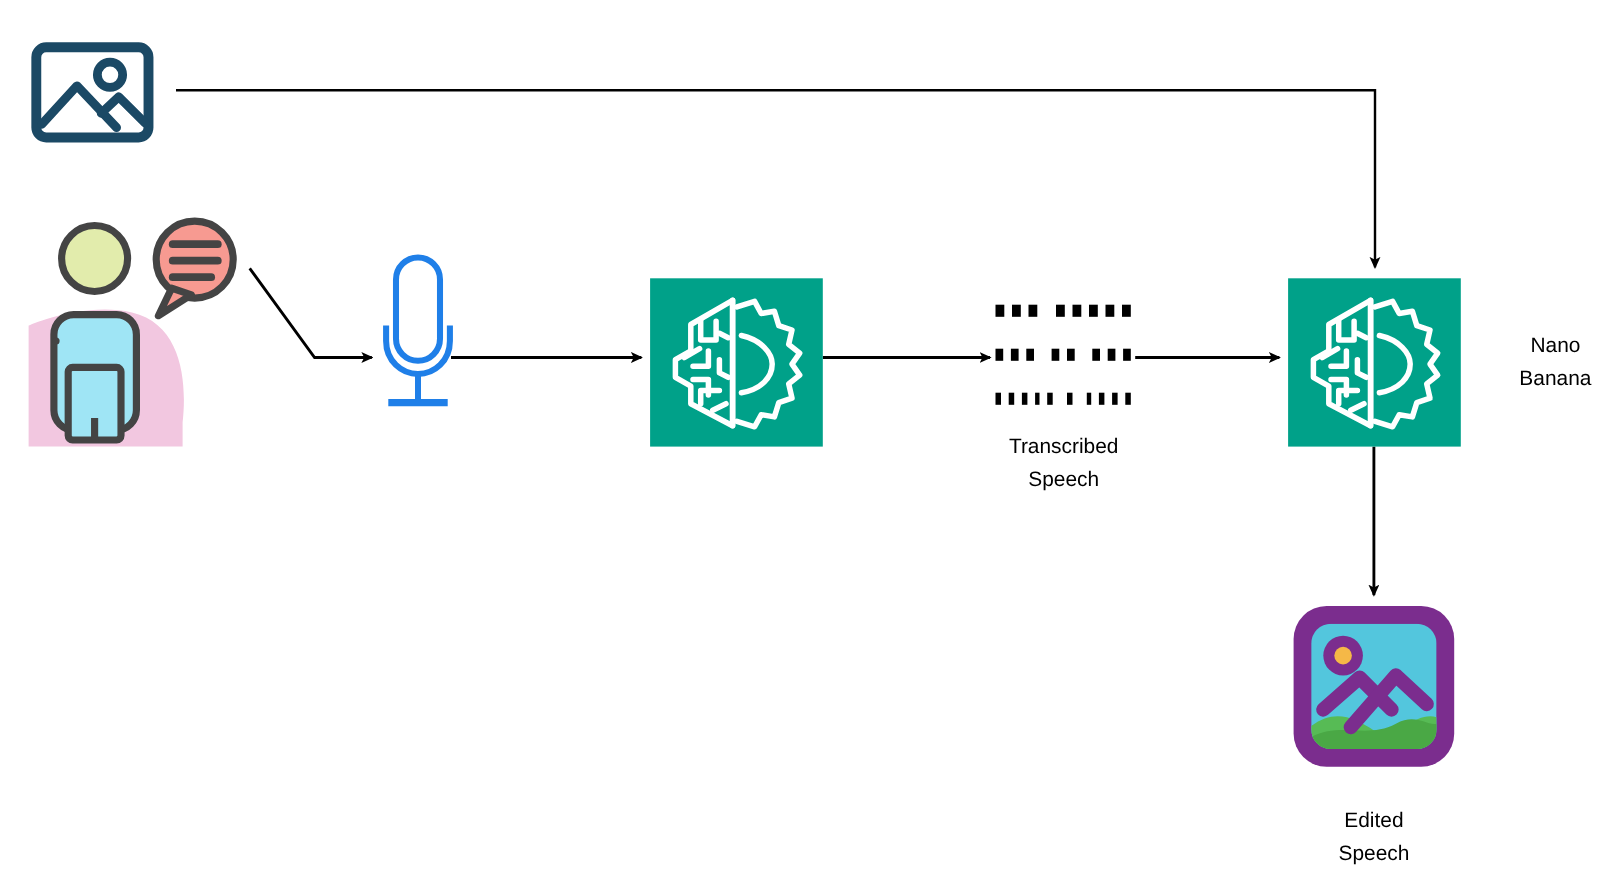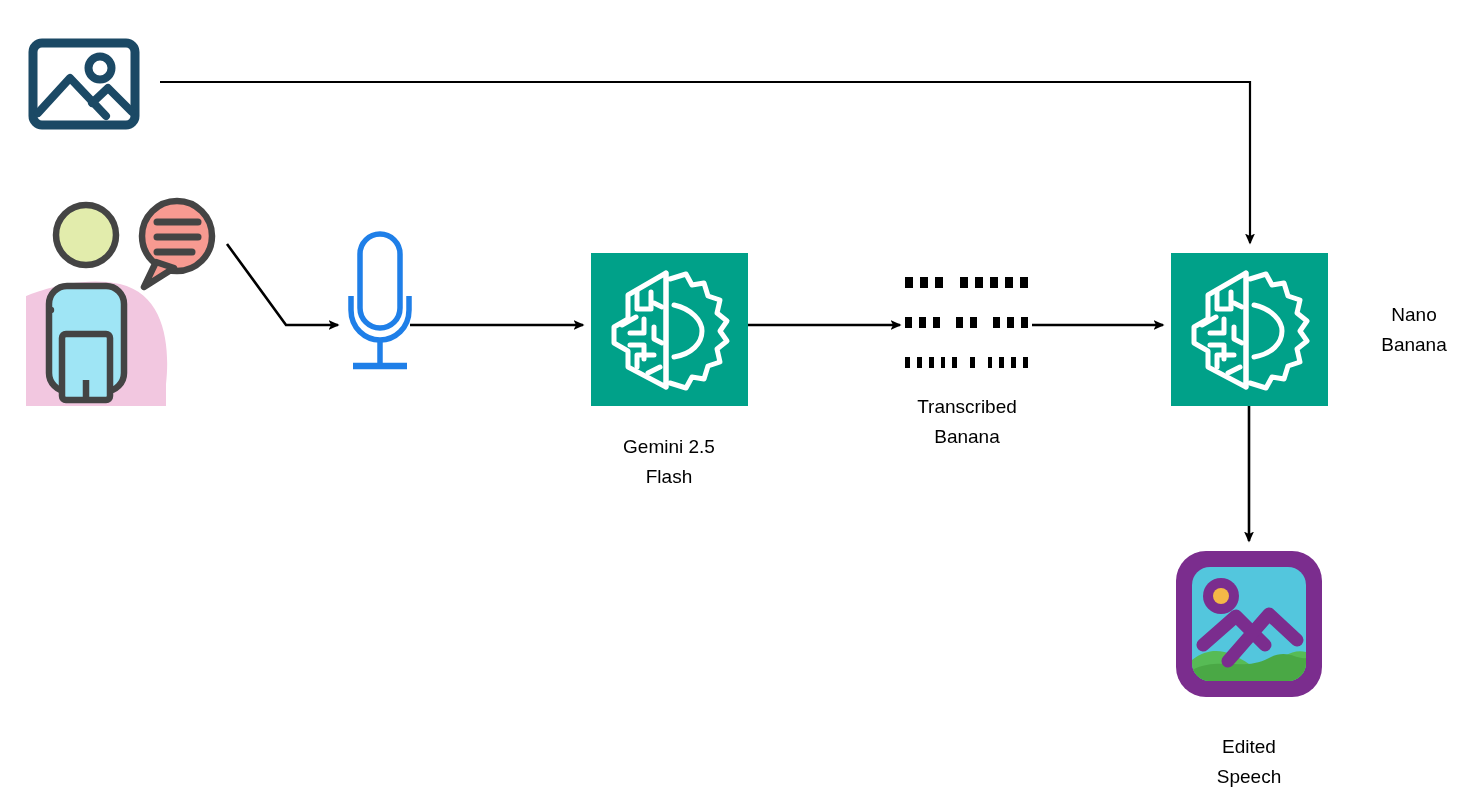--- a/index.html
+++ b/index.html
@@ -147,22 +147,20 @@
       </g>
       <g fill="none" stroke="#ffffff" stroke-width="5" stroke-linejoin="round" stroke-linecap="round">
 
         <path d="M66,12 L82,7 L88,18 L100,16 L104,29 L116,33 L113,46 L123,54 L116,64
                  L123,74 L113,82 L116,95 L104,99 L100,112 L88,110 L82,121 L66,116"></path>
 
         <path d="M70,38 C88,42 98,54 98,64 C98,76 88,87 70,90"></path>
       </g>
     </svg>
   </div>
-  <div class="label" style="left:569px; top:432px; width:200px;">Gemini 2.5
-Flash</div>
 
   <div class="dots-block" style="left:905px; top:262px; width:130px; height:125px;">
     <div class="dot-row">
       <span class="dot"></span>
       <span class="dot"></span>
       <span class="dot"></span>
       <span class="dot-gap"></span>
       <span class="dot"></span>
       <span class="dot"></span>
       <span class="dot"></span>
@@ -190,21 +188,21 @@
       <span class="dot-gap"></span>
       <span class="dot"></span>
       <span class="dot-gap"></span>
       <span class="dot"></span>
       <span class="dot"></span>
       <span class="dot"></span>
       <span class="dot"></span>
     </div>
   </div>
   <div class="label" style="left:867px; top:392px; width:200px;">Transcribed
-Banana</div>
+Speech</div>
 
   <div class="ai-box" style="left:1171px; top:253px; width:157px; height:153px; background:#00a189;">
     <svg width="132" height="126" viewBox="0 0 132 126">
       <g fill="none" stroke="#ffffff" stroke-width="5" stroke-linejoin="round" stroke-linecap="round">
         <path d="M62,6 L24,28 L24,52 L10,60 L10,76 L24,84 L24,100 L62,120 L62,6 Z"></path>
         <path d="M62,6 L62,120"></path>
         <path d="M33,24 L33,42 L47,42 L47,25"></path>
         <path d="M18,58 L32,50"></path>
         <path d="M26,66 L40,66 L40,52"></path>
         <path d="M26,78 L40,78 L40,92"></path>

